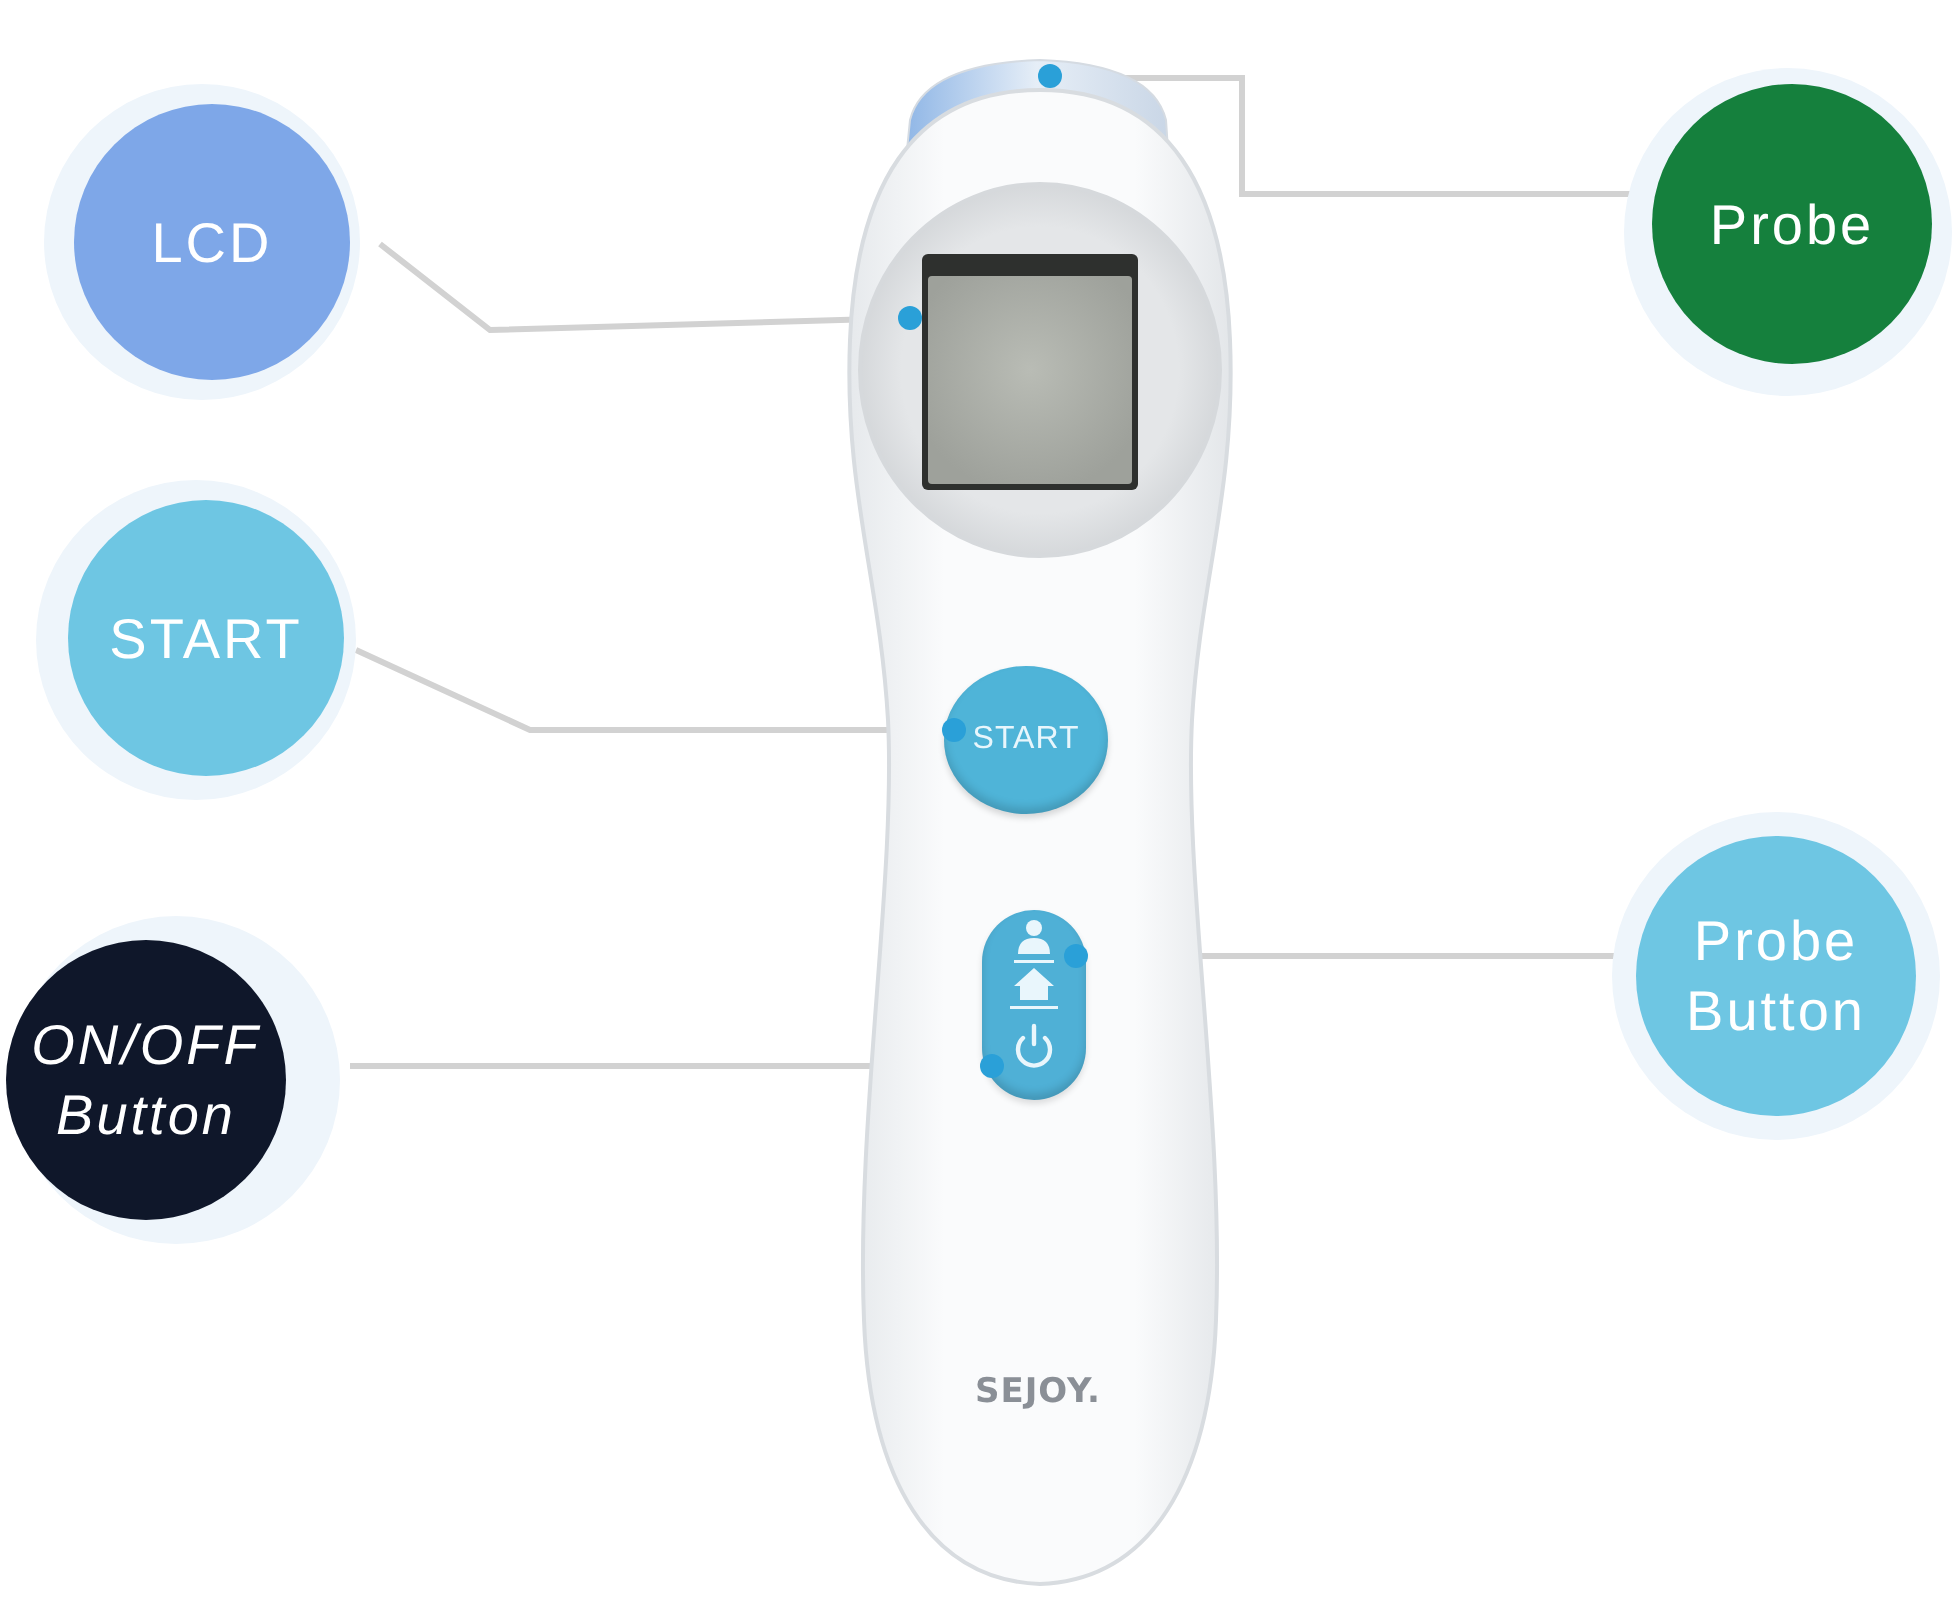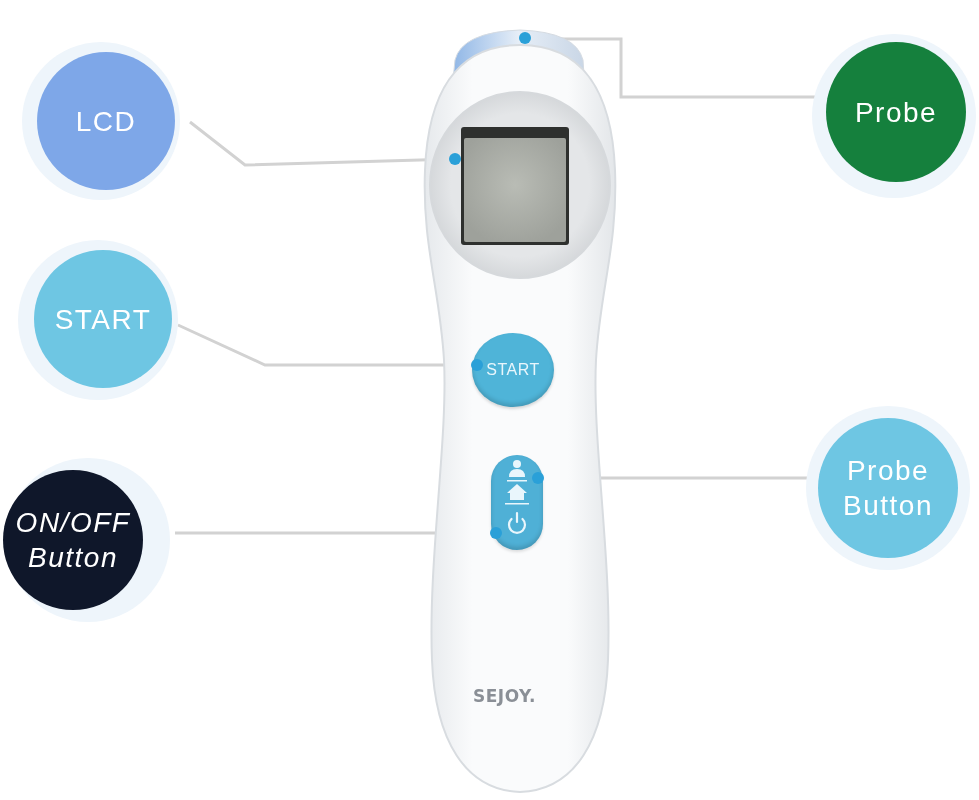--- a/index.html
+++ b/index.html
@@ -4,21 +4,21 @@
 <style>
   html, body { margin:0; padding:0; background:#ffffff; }
   body { width:979px; height:800px; position:relative; overflow:hidden; font-family:"Liberation Sans", sans-serif; }
   .stage { position:absolute; left:0; top:0; width:979px; height:800px; }
   svg.lines { position:absolute; left:0; top:0; width:979px; height:800px; }
   .bubble-halo { position:absolute; border-radius:50%; background:#eef5fb; }
   .bubble { position:absolute; border-radius:50%; display:flex; align-items:center; justify-content:center; text-align:left; color:#ffffff; font-size:28px; letter-spacing:1.5px; line-height:1.25; }
   .device { position:absolute; }
   .start-btn { position:absolute; left:472px; top:333px; width:82px; height:74px; border-radius:50%; background:#4fb4d8; box-shadow: inset 0 -3px 4px rgba(0,0,0,0.15), 0 2px 3px rgba(0,0,0,0.15); color:#e8f6fc; font-size:16px; display:flex; align-items:center; justify-content:center; letter-spacing:0.5px; }
   .mode-btn { position:absolute; left:491px; top:455px; width:52px; height:95px; border-radius:26px; background:#4fb0d6; box-shadow: inset 0 -3px 4px rgba(0,0,0,0.15), 0 2px 3px rgba(0,0,0,0.12); }
-  .brand { position:absolute; left:473px; top:686px; width:92px; text-align:left; font-family:"DejaVu Sans", sans-serif; font-weight:bold; font-size:17px; color:#8a8f96; letter-spacing:0.5px; }
+  .brand { position:absolute; left:473px; top:686px; width:92px; text-align:center; font-family:"DejaVu Sans", sans-serif; font-weight:bold; font-size:17px; color:#8a8f96; letter-spacing:0.5px; }
   .dot { position:absolute; width:12px; height:12px; border-radius:50%; background:#2aa0d8; }
 </style>
 </head>
 <body>
 
 <div class="stage">
 
   <svg class="lines" viewBox="0 0 979 800">
     <g fill="none" stroke="#d2d2d2" stroke-width="3">
 

